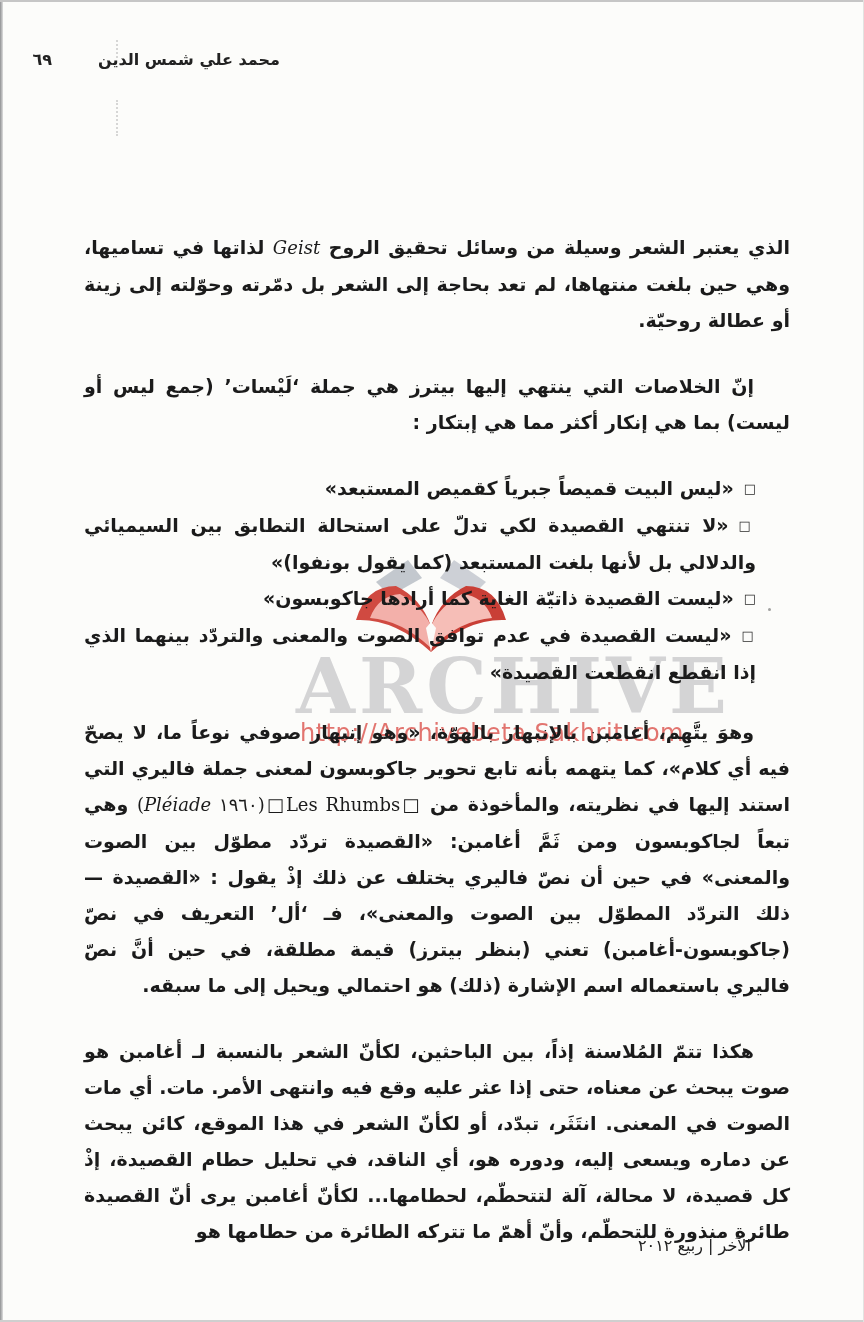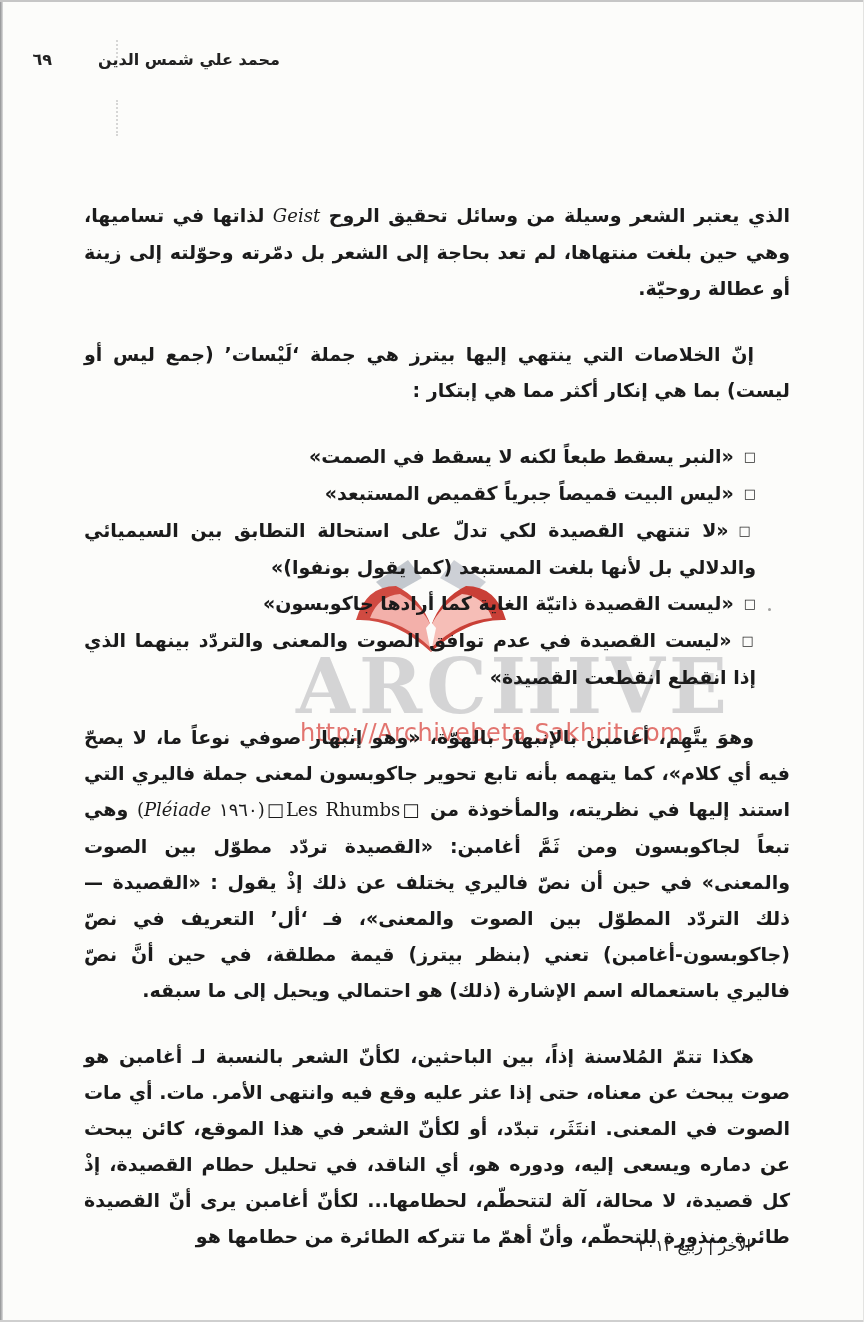--- a/index.html
+++ b/index.html
@@ -38,21 +38,21 @@
     font-size:24px;letter-spacing:.5px;color:rgba(221,92,86,0.85);white-space:nowrap;
   }
 
   
   .bodytext{
     position:absolute;top:197px;right:74px;width:706px;z-index:2;
     direction:rtl;text-align:justify;
     font-size:19px;font-weight:bold;line-height:36px;
   }
   .para{margin:0 0 30px 0;text-indent:36px;}
-  .para.flush{text-indent:0;}
+  .para.flush{text-indent:0;margin-top:32px;}
   .para.tight{}
   .bullets{margin:0 0 24px 0;}
   .bullet-item{padding-right:34px;}
   .sq{font-size:13px;font-weight:normal;margin-left:10px;vertical-align:2px;color:#2a2a2a;}
   .latin-run{direction:ltr;unicode-bidi:isolate;font-family:"DejaVu Serif",serif;font-weight:normal;font-size:18px;}
   .it{font-style:italic;}
 
   
   .ftr{
     position:absolute;top:1236px;left:638px;direction:rtl;white-space:nowrap;
@@ -90,21 +90,20 @@
     <span>محمد علي شمس الدين</span><span class="pnum">٦٩</span>
   </div>
 
   <div class="bodytext">
 
     <p class="para flush"><span>الذي يعتبر الشعر وسيلة من وسائل تحقيق الروح </span><span class="latin-run it">Geist</span><span> لذاتها في تساميها، وهي حين بلغت منتهاها، لم تعد بحاجة إلى الشعر بل دمّرته وحوّلته إلى زينة أو عطالة روحيّة.</span></p>
 
     <p class="para tight">إنّ الخلاصات التي ينتهي إليها بيترز هي جملة ‘لَيْسات’ (جمع ليس أو ليست) بما هي إنكار أكثر مما هي إبتكار :</p>
 
     <div class="bullets">
-      <div class="bullet-item"><span class="sq">□</span><span>«النبر يسقط طبعاً لكنه لا يسقط في الصمت»</span></div>
       <div class="bullet-item"><span class="sq">□</span><span>«ليس البيت قميصاً جبرياً كقميص المستبعد»</span></div>
       <div class="bullet-item"><span class="sq">□</span><span>«لا تنتهي القصيدة لكي تدلّ على استحالة التطابق بين السيميائي والدلالي بل لأنها بلغت المستبعد (كما يقول بونفوا)»</span></div>
       <div class="bullet-item"><span class="sq">□</span><span>«ليست القصيدة ذاتيّة الغاية كما أرادها جاكوبسون»</span></div>
       <div class="bullet-item"><span class="sq">□</span><span>«ليست القصيدة في عدم توافق الصوت والمعنى والتردّد بينهما الذي إذا انقطع انقطعت القصيدة»</span></div>
     </div>
 
     <p class="para"><span>وهوَ يتَّهِم، أغامبن بالإنبهار بالهوّة، «وهو إنبهار صوفي نوعاً ما، لا يصحّ فيه أي كلام»، كما يتهمه بأنه تابع تحوير جاكوبسون لمعنى جملة فاليري التي استند إليها في نظريته، والمأخوذة من </span><span class="latin-run">□Les Rhumbs□</span><span class="latin-run"><span>(</span><span class="it">Pléiade</span><span> ١٩٦٠)</span></span><span> وهي تبعاً لجاكوبسون ومن ثَمَّ أغامبن: «القصيدة تردّد مطوّل بين الصوت والمعنى» في حين أن نصّ فاليري يختلف عن ذلك إذْ يقول : «القصيدة — ذلك التردّد المطوّل بين الصوت والمعنى»، فـ ‘أل’ التعريف في نصّ (جاكوبسون-أغامبن) تعني (بنظر بيترز) قيمة مطلقة، في حين أنَّ نصّ فاليري باستعماله اسم الإشارة (ذلك) هو احتمالي ويحيل إلى ما سبقه.</span></p>
 
 
     <p class="para">هكذا تتمّ المُلاسنة إذاً، بين الباحثين، لكأنّ الشعر بالنسبة لـ أغامبن هو صوت يبحث عن معناه، حتى إذا عثر عليه وقع فيه وانتهى الأمر. مات. أي مات الصوت في المعنى. انتَثَر، تبدّد، أو لكأنّ الشعر في هذا الموقع، كائن يبحث عن دماره ويسعى إليه، ودوره هو، أي الناقد، في تحليل حطام القصيدة، إذْ كل قصيدة، لا محالة، آلة لتتحطّم، لحطامها... لكأنّ أغامبن يرى أنّ القصيدة طائرة منذورة للتحطّم، وأنّ أهمّ ما تتركه الطائرة من حطامها هو</p>

